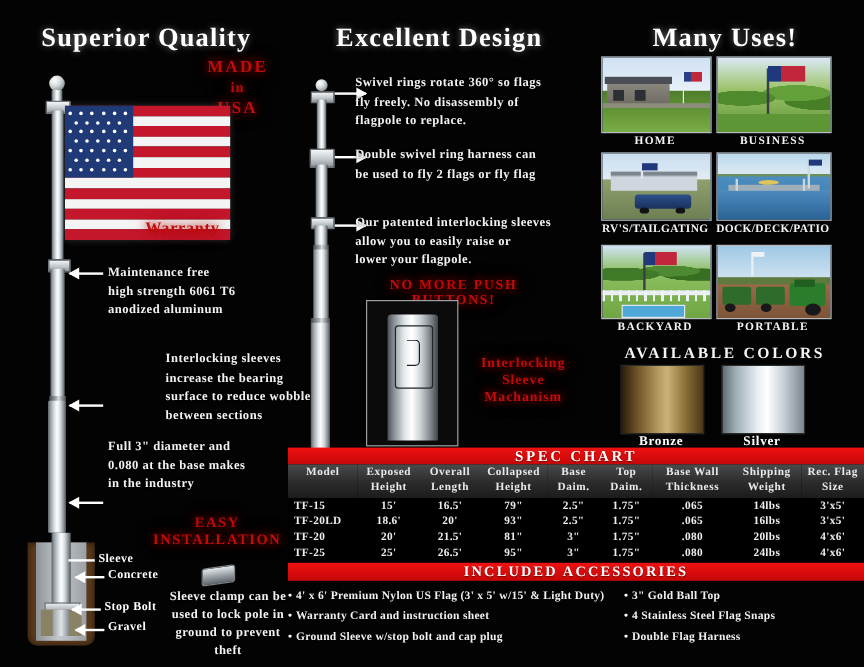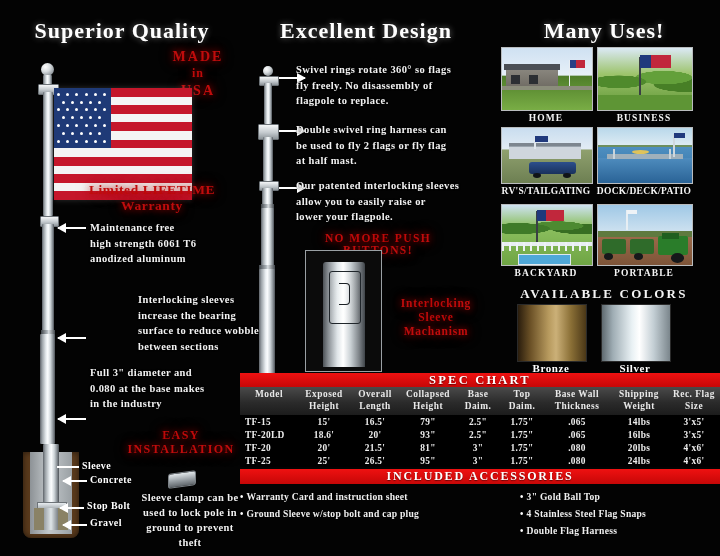--- a/index.html
+++ b/index.html
@@ -270,21 +270,20 @@
       <div class="star" style="left:6%;top:86%"></div>
         <div class="star" style="left:22%;top:86%"></div>
       <div class="star" style="left:38%;top:86%"></div>
         <div class="star" style="left:54%;top:86%"></div>
       <div class="star" style="left:70%;top:86%"></div>
         <div class="star" style="left:86%;top:86%"></div>
     </div>
   </div>
 
   <div class="abs ctr red-glow" style="left:62px;top:182px;width:180px;font-size:13.5px;line-height:16px;letter-spacing:.6px;">
-    <div>Limited LIFETIME</div>
     <div>Warranty</div>
   </div>
 
   <div class="arrow" style="left:58px;top:227px;width:28px;"></div>
   <div class="abs body-copy" style="left:90px;top:220px;width:150px;">
     <div>Maintenance free</div>
     <div>high strength 6061 T6</div>
     <div>anodized aluminum</div>
   </div>
 
@@ -356,21 +355,20 @@
   <div class="abs body-copy" style="left:296px;top:62px;width:190px;">
     <div>Swivel rings rotate 360° so flags</div>
     <div>fly freely. No disassembly of</div>
     <div>flagpole to replace.</div>
   </div>
 
   <div class="arrow r" style="left:279px;top:130px;width:26px;"></div>
   <div class="abs body-copy" style="left:296px;top:122px;width:195px;">
     <div>Double swivel ring harness can</div>
     <div>be used to fly 2 flags or fly flag</div>
-    <div>at half mast.</div>
   </div>
 
   <div class="arrow r" style="left:279px;top:187px;width:26px;"></div>
   <div class="abs body-copy" style="left:296px;top:178px;width:198px;">
     <div>Our patented interlocking sleeves</div>
     <div>allow you to easily raise or</div>
     <div>lower your flagpole.</div>
   </div>
 
   <div class="abs red-glow" style="left:288px;top:232px;width:180px;font-size:11.5px;letter-spacing:1.4px;text-align:center;">NO MORE PUSH BUTTONS!</div>
@@ -558,20 +556,21 @@
           <td>24lbs</td>
           <td>4'x6'</td>
         </tr>
       </tbody>
     </table>
 
     <div class="acc-title">INCLUDED ACCESSORIES</div>
 
     <div class="acc-wrap">
       <div class="acc-col">
+        <div class="acc-item"><span class="bullet">•</span><span>4' x 6' Premium Nylon US Flag (3' x 5' w/15' &amp; Light Duty)</span></div>
         <div class="acc-item"><span class="bullet">•</span><span>Warranty Card and instruction sheet</span></div>
         <div class="acc-item"><span class="bullet">•</span><span>Ground Sleeve w/stop bolt and cap plug</span></div>
       </div>
       <div class="acc-col right">
         <div class="acc-item"><span class="bullet">•</span><span>3" Gold Ball Top</span></div>
         <div class="acc-item"><span class="bullet">•</span><span>4 Stainless Steel Flag Snaps</span></div>
         <div class="acc-item"><span class="bullet">•</span><span>Double Flag Harness</span></div>
       </div>
     </div>
   </div>

